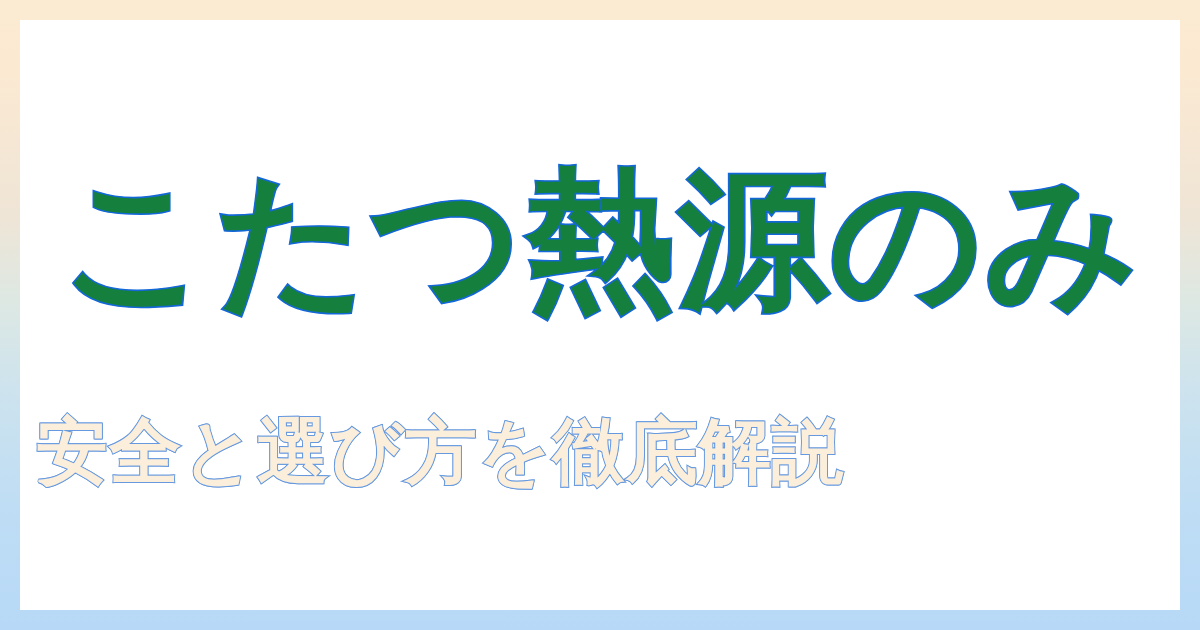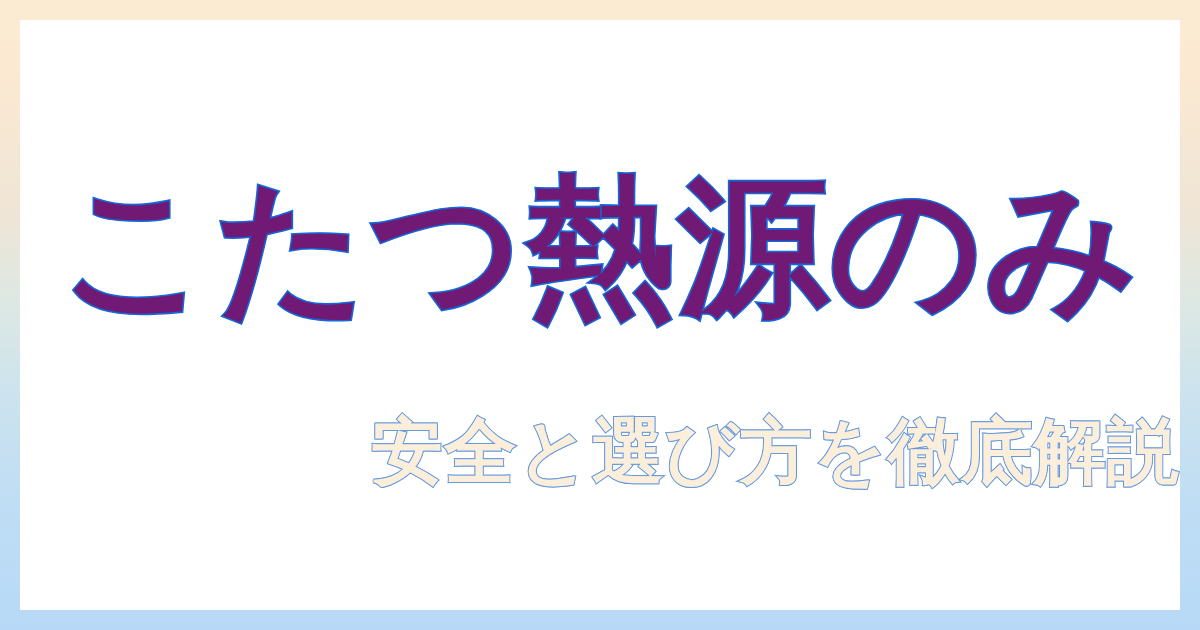--- a/index.html
+++ b/index.html
@@ -45,45 +45,45 @@
   #title-block {
     position: absolute;
     left: 0;
     right: 0;
     top: 128px;
     text-align: center;
   }
 
   .main-title {
     display: block;
-    margin: 15px;
+    margin: 8px;
     font-family: "DejaVu Sans", "Liberation Sans", sans-serif;
     font-size: 150px;
     line-height: 1.12;
     font-weight: 700;
     letter-spacing: 0.012em;
     white-space: nowrap;
 
-    color: #701a75;                 
+    color: #15803d;                 
     -webkit-text-stroke: 3.2px #1568D8;  
     paint-order: stroke fill;
     text-shadow:
        1px 0 0 #1568D8,
       -1px 0 0 #1568D8,
        0 1px 0 #1568D8,
        0 -1px 0 #1568D8;
   }
 
   
   #subtitle-block {
     position: absolute;
-    left: 9px;
+    left: 16px;
     right: 0;
     top: 388px;
-    text-align: right;
+    text-align: left;
   }
 
   .sub-title {
     display: block;
     margin: 0;
     font-family: "DejaVu Sans", "Liberation Sans", sans-serif;
     font-size: 72px;
     line-height: 1.2;
     font-weight: 700;
     letter-spacing: 0.015em;

